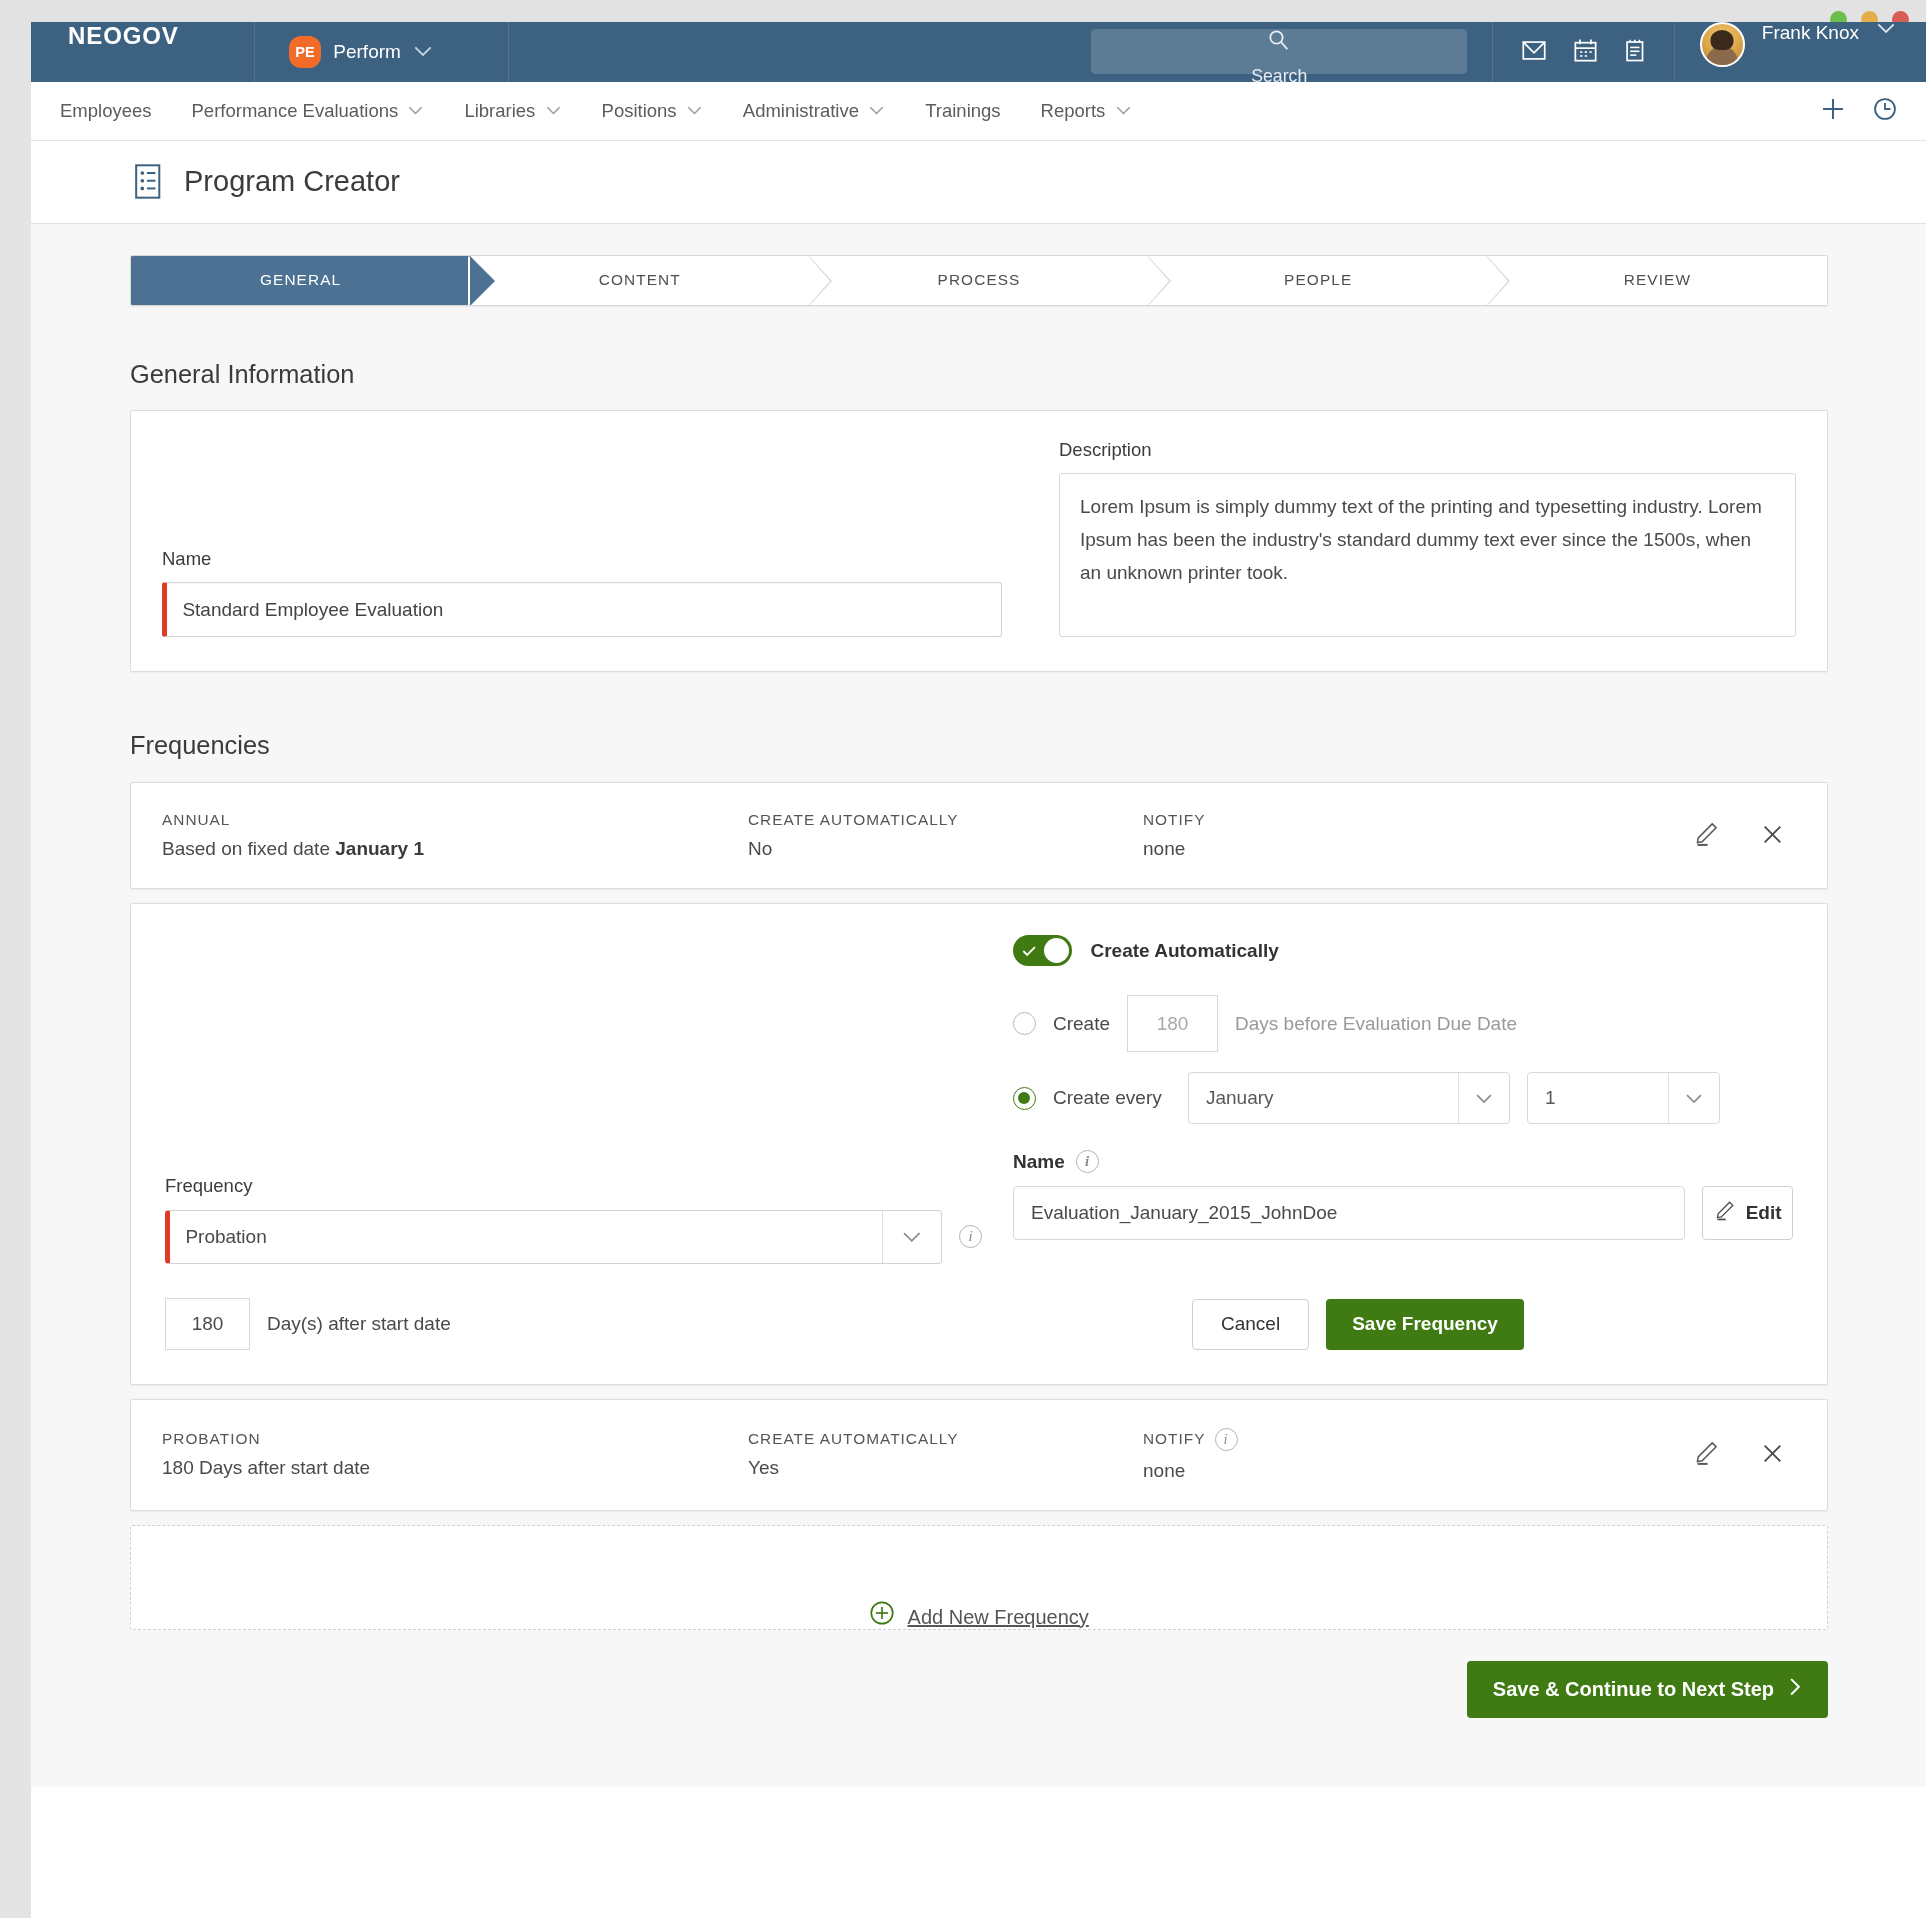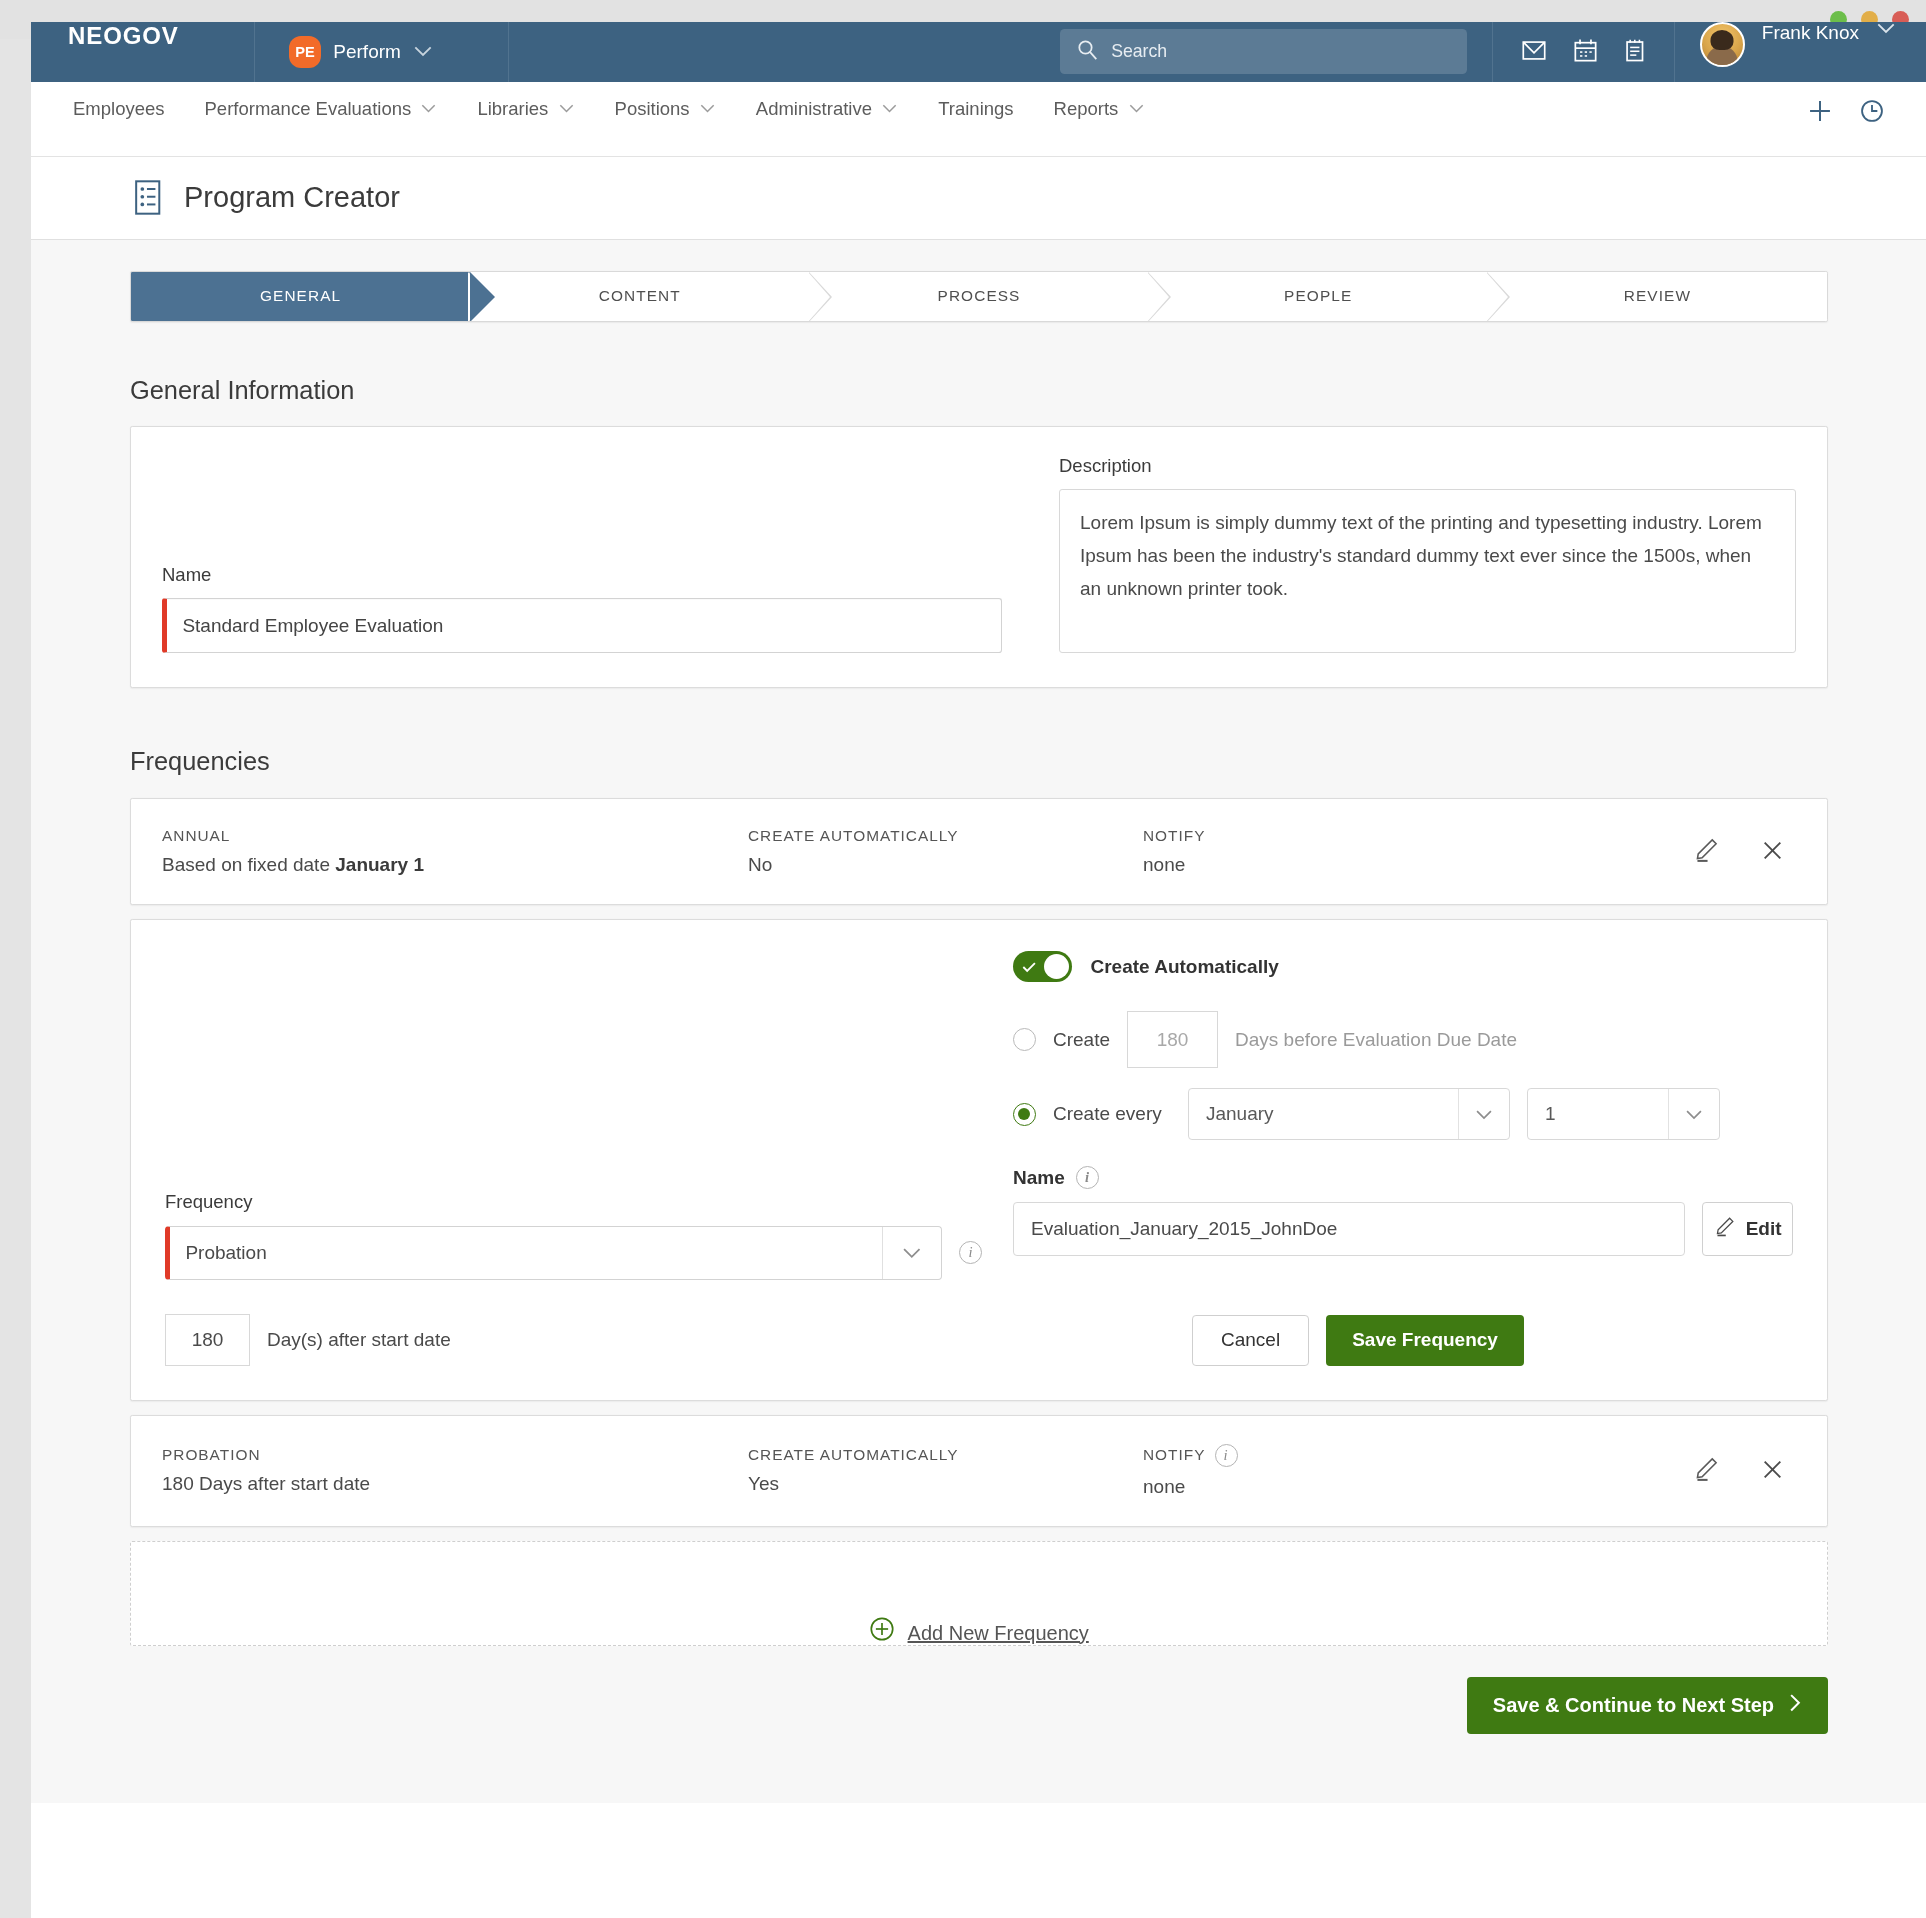--- a/index.html
+++ b/index.html
@@ -57,23 +57,23 @@
     display: flex; align-items: center; justify-content: center;
   }
   .product-name { color: #fff; font-size: 19px; }
   .chev { display: inline-block; color: #c7d4de; }
   .chev svg { display: block; }
   .topbar-spacer { flex: 1; }
   .search-wrap {
     display: flex; align-items: center; padding: 0 25px;
   }
   .search-box {
-    width: 407px; height: 45px; border-radius: 4.6px;
+    width: 376px; height: 45px; border-radius: 4.6px;
     background: rgba(255,255,255,0.16);
-    display: flex; align-items: center; gap: 12.3px; padding: 0 17px;
+    display: flex; align-items: center; gap: 12.3px; padding: 0 17px; flex-direction: column;
   }
   .search-box .ph { color: #e7edf2; font-size: 17.7px; }
   .topbar-icons {
     display: flex; align-items: center; gap: 26px; padding: 0 28px;
     border-left: 0.8px solid #51738f; border-right: 0.8px solid #51738f;
   }
   .user-area {
     display: flex; align-items: flex-start; gap: 17px; padding: 0 31px 0 25px;
   }
   .avatar {
@@ -92,23 +92,22 @@
     content: ""; position: absolute; left: 50%; top: 16%;
     transform: translateX(-50%);
     width: 23px; height: 20px; border-radius: 50% 50% 40% 40%;
     background: #3a2a1c; z-index: 2;
   }
   .user-name { color: #fff; font-size: 19px; }
 
   
   .navbar {
     height: 59px; background: #fff; border-bottom: 0.8px solid #e3e3e3;
-    display: flex; align-items: flex-start; padding: 0 42px;
+    display: flex; align-items: center; padding: 0 29px;
     position: relative;
-    margin-top: 16px;
   }
   .nav-item {
     display: flex; align-items: center; gap: 9.2px;
     font-size: 18.5px; color: #5c5c5c; margin-right: 40px;
     white-space: nowrap;
   }
   .nav-item .chev svg path { stroke: #9b9b9b; }
   .nav-right {
     margin-left: auto; display: flex; align-items: center; gap: 26px;
     color: #3d6281;

